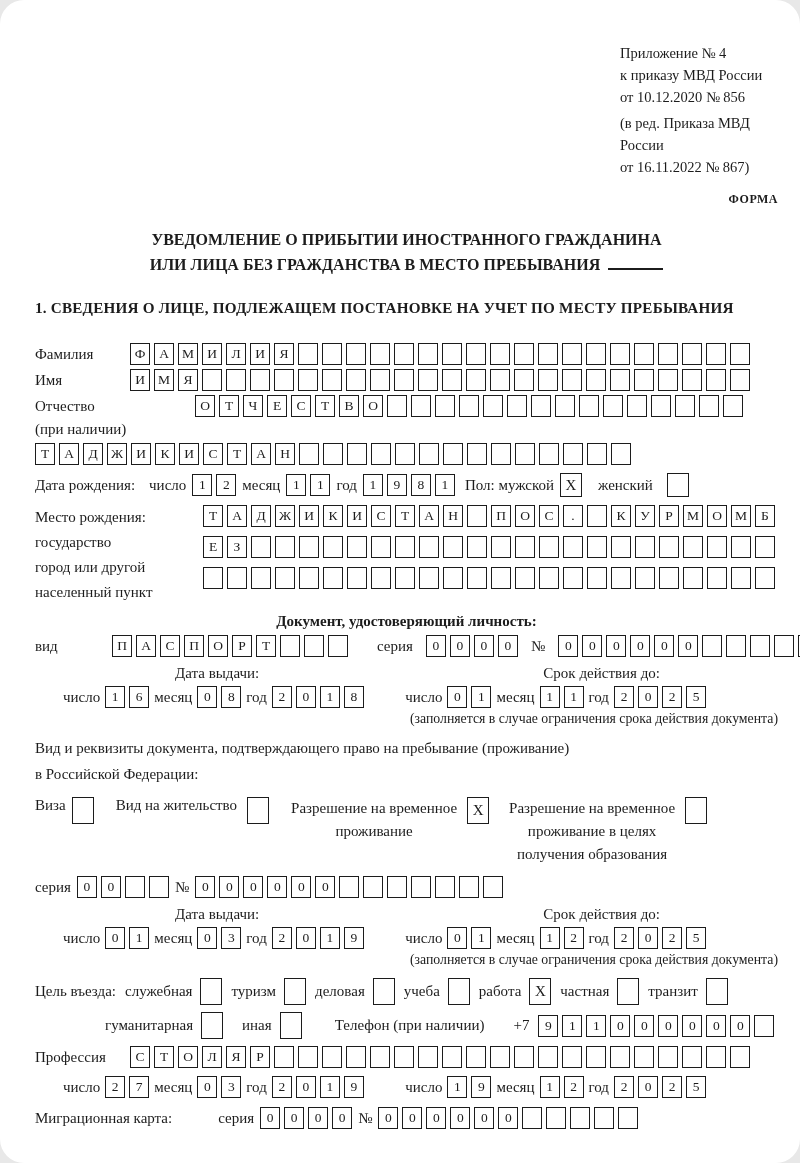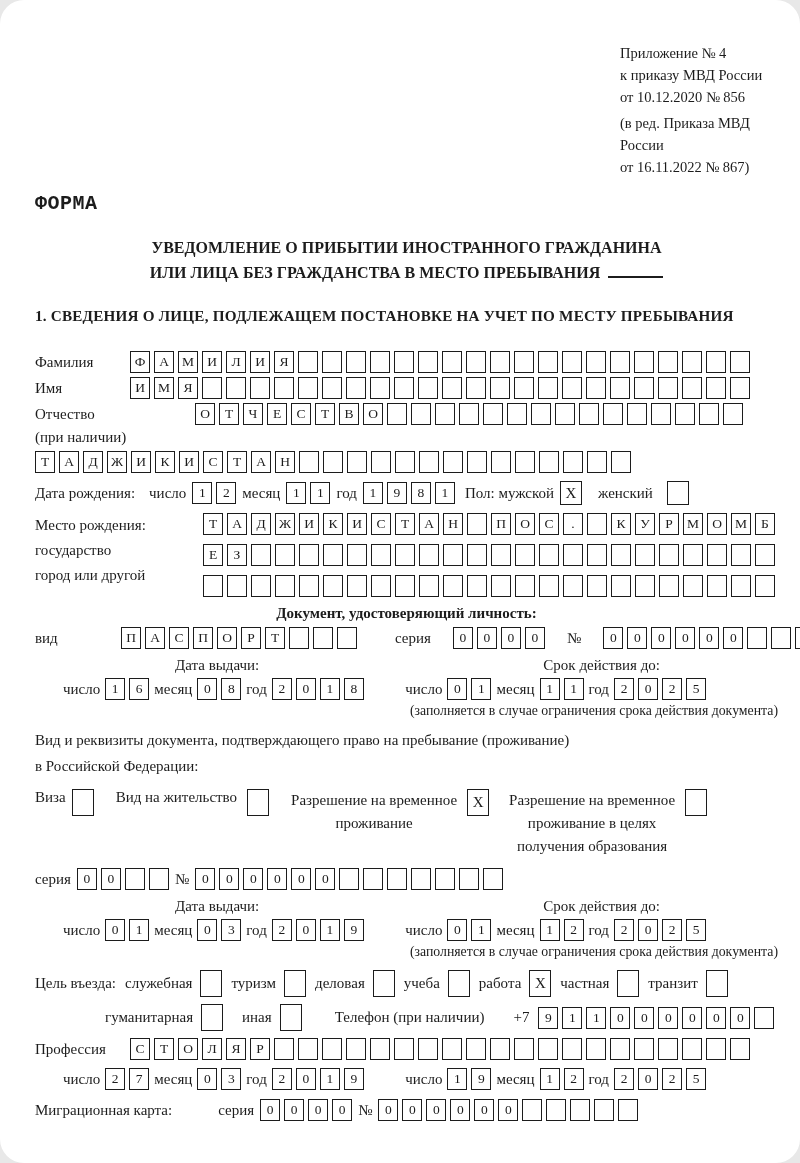--- a/index.html
+++ b/index.html
@@ -4,21 +4,21 @@
 <style>
   * { margin:0; padding:0; box-sizing:border-box; }
   html,body { background:#e8e8e8; }
   .page {
     width:800px; height:1163px; background:#ffffff; margin:0 auto;
     font-family:"Liberation Serif", serif; color:#1c1c1c; font-size:15px;
     padding:42px 22px 0 35px; position:relative; overflow:hidden;border-radius:24px;
   }
   .appendix { margin-left:585px; line-height:22px; font-size:14.5px; }
   .appendix .gap { margin-top:4px; }
-  .forma { text-align:left; font-weight:bold; font-size:20px; margin-top:14px; letter-spacing:.5px;font-family:Liberation Mono, monospace; }
+  .forma { text-align:right; font-weight:bold; font-size:12px; margin-top:14px; letter-spacing:.5px; }
   .title { text-align:center; font-weight:bold; font-size:16px; margin-top:20px; line-height:25px; }
   .blank-line { display:inline-block; width:55px; border-bottom:2px solid #1c1c1c; height:14px; margin-left:8px; }
   .sect-head { font-weight:bold; font-size:15.2px; margin-top:22px; letter-spacing:.2px; }
 
   .row { display:flex; align-items:center; margin-top:4px; }
   .lbl { flex:none; }
   .boxes { display:flex; gap:4px; flex:none; }
   .box {
     width:20px; height:22px; border:1.6px solid #1c1c1c; flex:none;
     display:inline-flex; align-items:center; justify-content:center;
@@ -221,20 +221,21 @@
     <span class="cbox" style="height:24px;">X</span>
     <span class="lbl" style="margin-left:10px;">женский</span>
     <span class="cbox" style="height:24px; margin-left:8px;"></span>
   </div>
 
   <div class="row top-align" style="margin-top:8px;">
     <span class="lbl" style="width:168px; line-height:25px;">
       <div>Место рождения:</div>
       <div>государство</div>
       <div>город или другой</div>
+      <div>населенный пункт</div>
     </span>
     <span>
       <div class="boxes" style="margin-bottom:9px;">
           <span class="box">Т</span>
           <span class="box">А</span>
           <span class="box">Д</span>
           <span class="box">Ж</span>
           <span class="box">И</span>
           <span class="box">К</span>
           <span class="box">И</span>
@@ -306,21 +307,21 @@
           <span class="box"></span>
           <span class="box"></span>
           <span class="box"></span>
           <span class="box"></span>
         </div>
     </span>
   </div>
 
   <div class="center-bold">Документ, удостоверяющий личность:</div>
 
-  <div class="row" style="gap:22px; margin-top:5px;">
+  <div class="row" style="gap:13px; margin-top:5px;">
     <span class="lbl" style="width:64px;">вид</span>
     <span class="boxes">
         <span class="box">П</span>
         <span class="box">А</span>
         <span class="box">С</span>
         <span class="box">П</span>
         <span class="box">О</span>
         <span class="box">Р</span>
         <span class="box">Т</span>
         <span class="box"></span>

